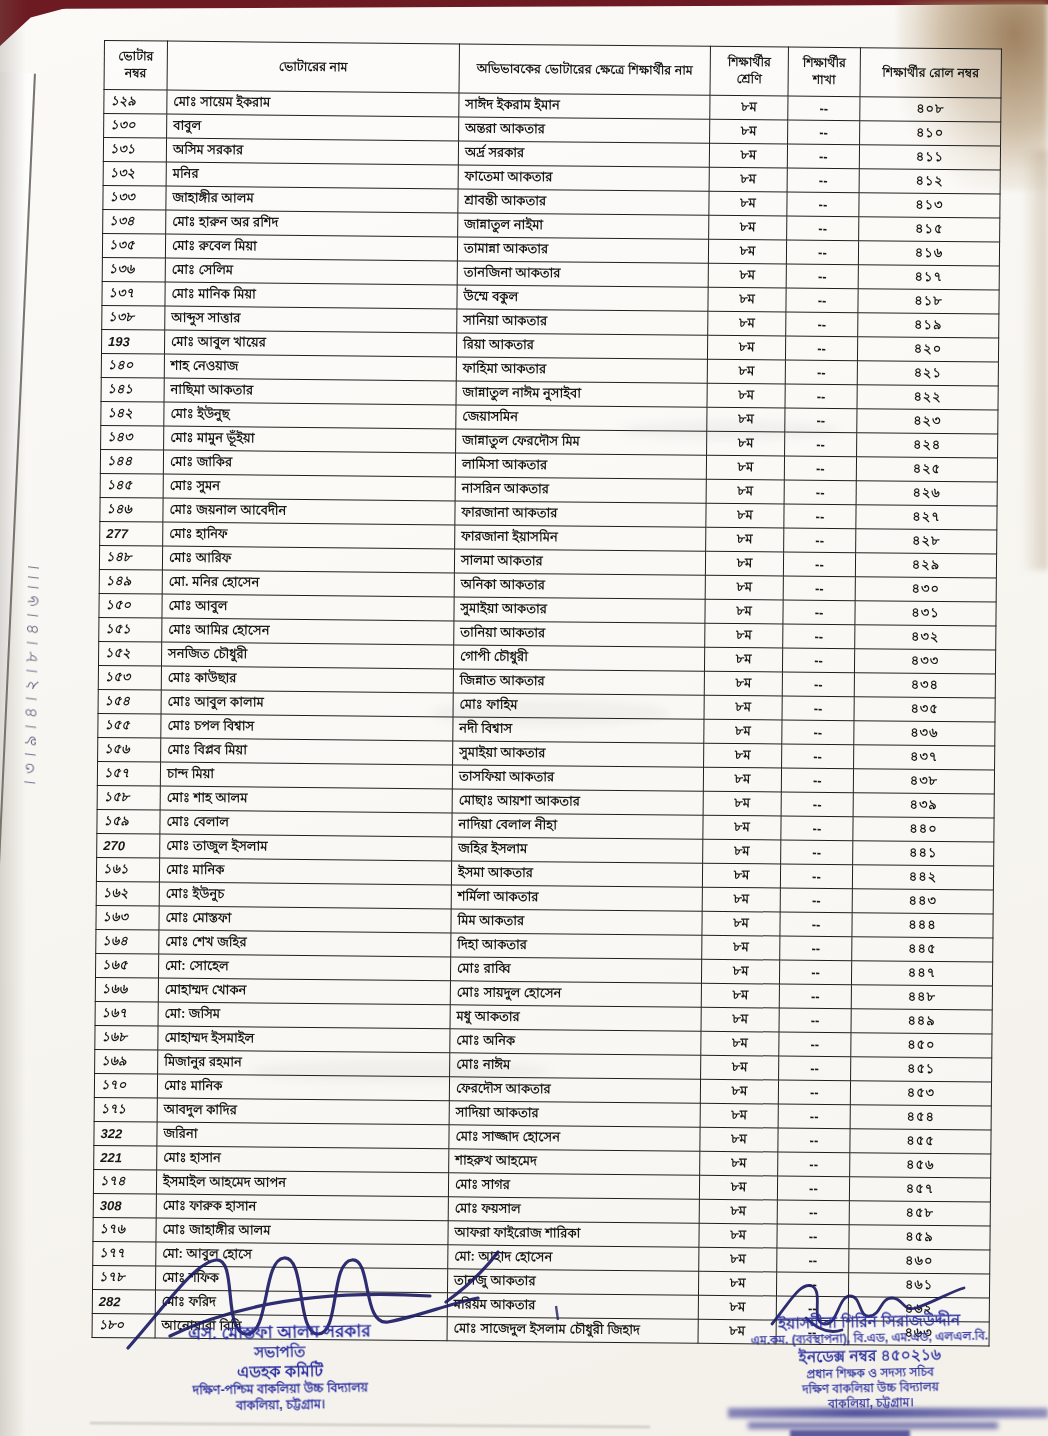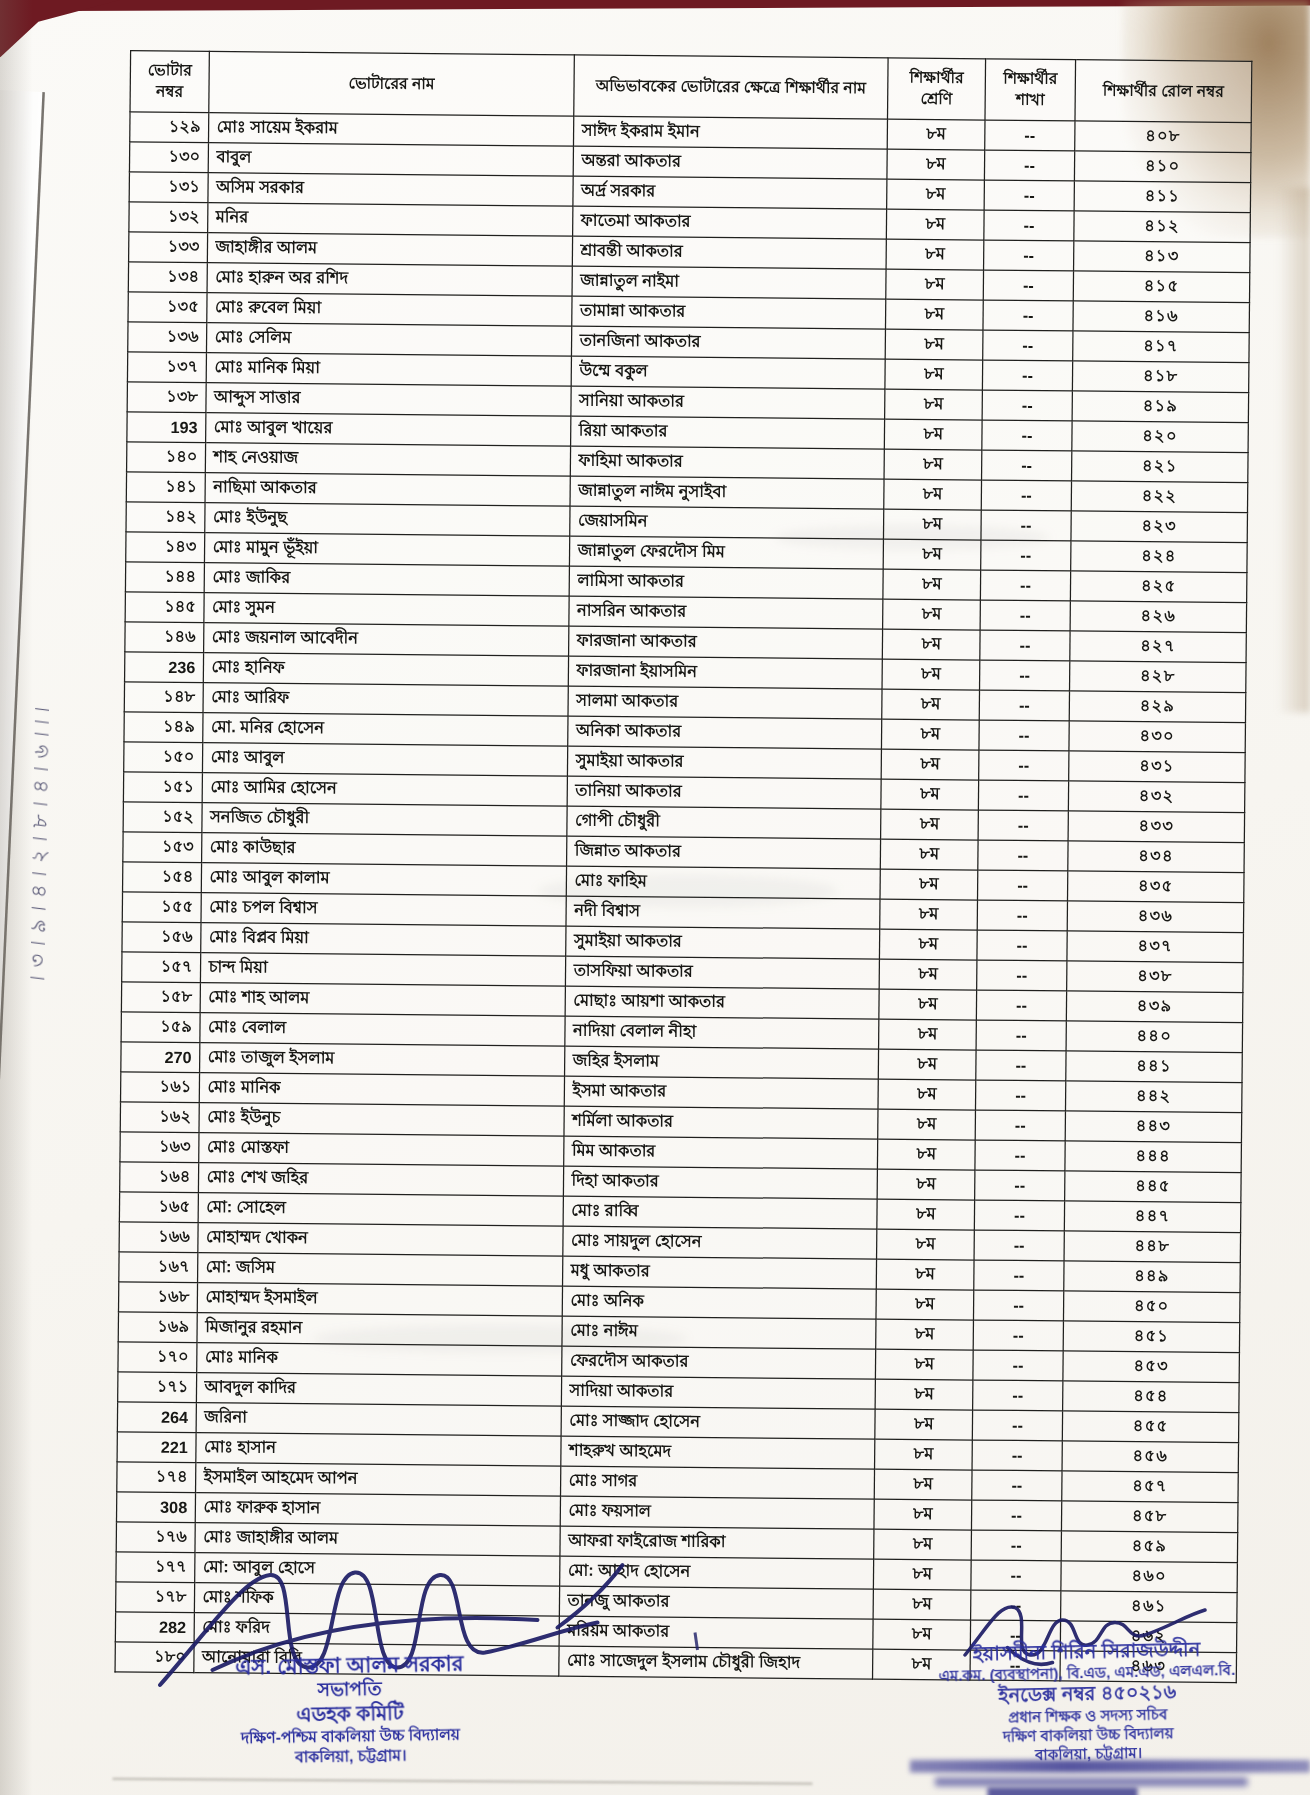--- a/index.html
+++ b/index.html
@@ -65,21 +65,21 @@
     font-weight:700;
     font-size:13px;
     padding:1px 6px;
     overflow:hidden;white-space:nowrap;
   }
   table.voters th{
     font-size:12.5px;text-align:center;padding:2px 3px;white-space:normal;line-height:1.35;
     height:44px;vertical-align:middle;font-weight:700;
   }
   table.voters td{height:20.5px;vertical-align:middle;}
-  td.c-no{ text-align:right;}
+  td.c-no{ text-align:left;font-style:italic;}
   td.c-class, td.c-branch{text-align:center;}
   td.c-roll{text-align:center;letter-spacing:1px;}
   col.w-no{width:63px;} col.w-voter{width:292px;} col.w-student{width:251px;}
   col.w-class{width:78px;} col.w-branch{width:72px;} col.w-roll{width:141px;}
   
   .smudge{position:absolute;background:rgba(120,115,105,.10);filter:blur(4px);border-radius:50%;}
   
   svg.ink{position:absolute;inset:0;pointer-events:none;}
   
   .sig-block{
@@ -291,21 +291,21 @@
           </tr>
           <tr>
             <td class="c-no">১৪৬</td>
             <td class="c-voter">মোঃ জয়নাল আবেদীন</td>
             <td class="c-student">ফারজানা আকতার</td>
             <td class="c-class">৮ম</td>
             <td class="c-branch">--</td>
             <td class="c-roll">৪২৭</td>
           </tr>
           <tr>
-            <td class="c-no">236</td>
+            <td class="c-no">277</td>
             <td class="c-voter">মোঃ হানিফ</td>
             <td class="c-student">ফারজানা ইয়াসমিন</td>
             <td class="c-class">৮ম</td>
             <td class="c-branch">--</td>
             <td class="c-roll">৪২৮</td>
           </tr>
           <tr>
             <td class="c-no">১৪৮</td>
             <td class="c-voter">মোঃ আরিফ</td>
             <td class="c-student">সালমা আকতার</td>
@@ -491,21 +491,21 @@
           </tr>
           <tr>
             <td class="c-no">১৭১</td>
             <td class="c-voter">আবদুল কাদির</td>
             <td class="c-student">সাদিয়া আকতার</td>
             <td class="c-class">৮ম</td>
             <td class="c-branch">--</td>
             <td class="c-roll">৪৫৪</td>
           </tr>
           <tr>
-            <td class="c-no">264</td>
+            <td class="c-no">322</td>
             <td class="c-voter">জরিনা</td>
             <td class="c-student">মোঃ সাজ্জাদ হোসেন</td>
             <td class="c-class">৮ম</td>
             <td class="c-branch">--</td>
             <td class="c-roll">৪৫৫</td>
           </tr>
           <tr>
             <td class="c-no">221</td>
             <td class="c-voter">মোঃ হাসান</td>
             <td class="c-student">শাহরুখ আহমেদ</td>

